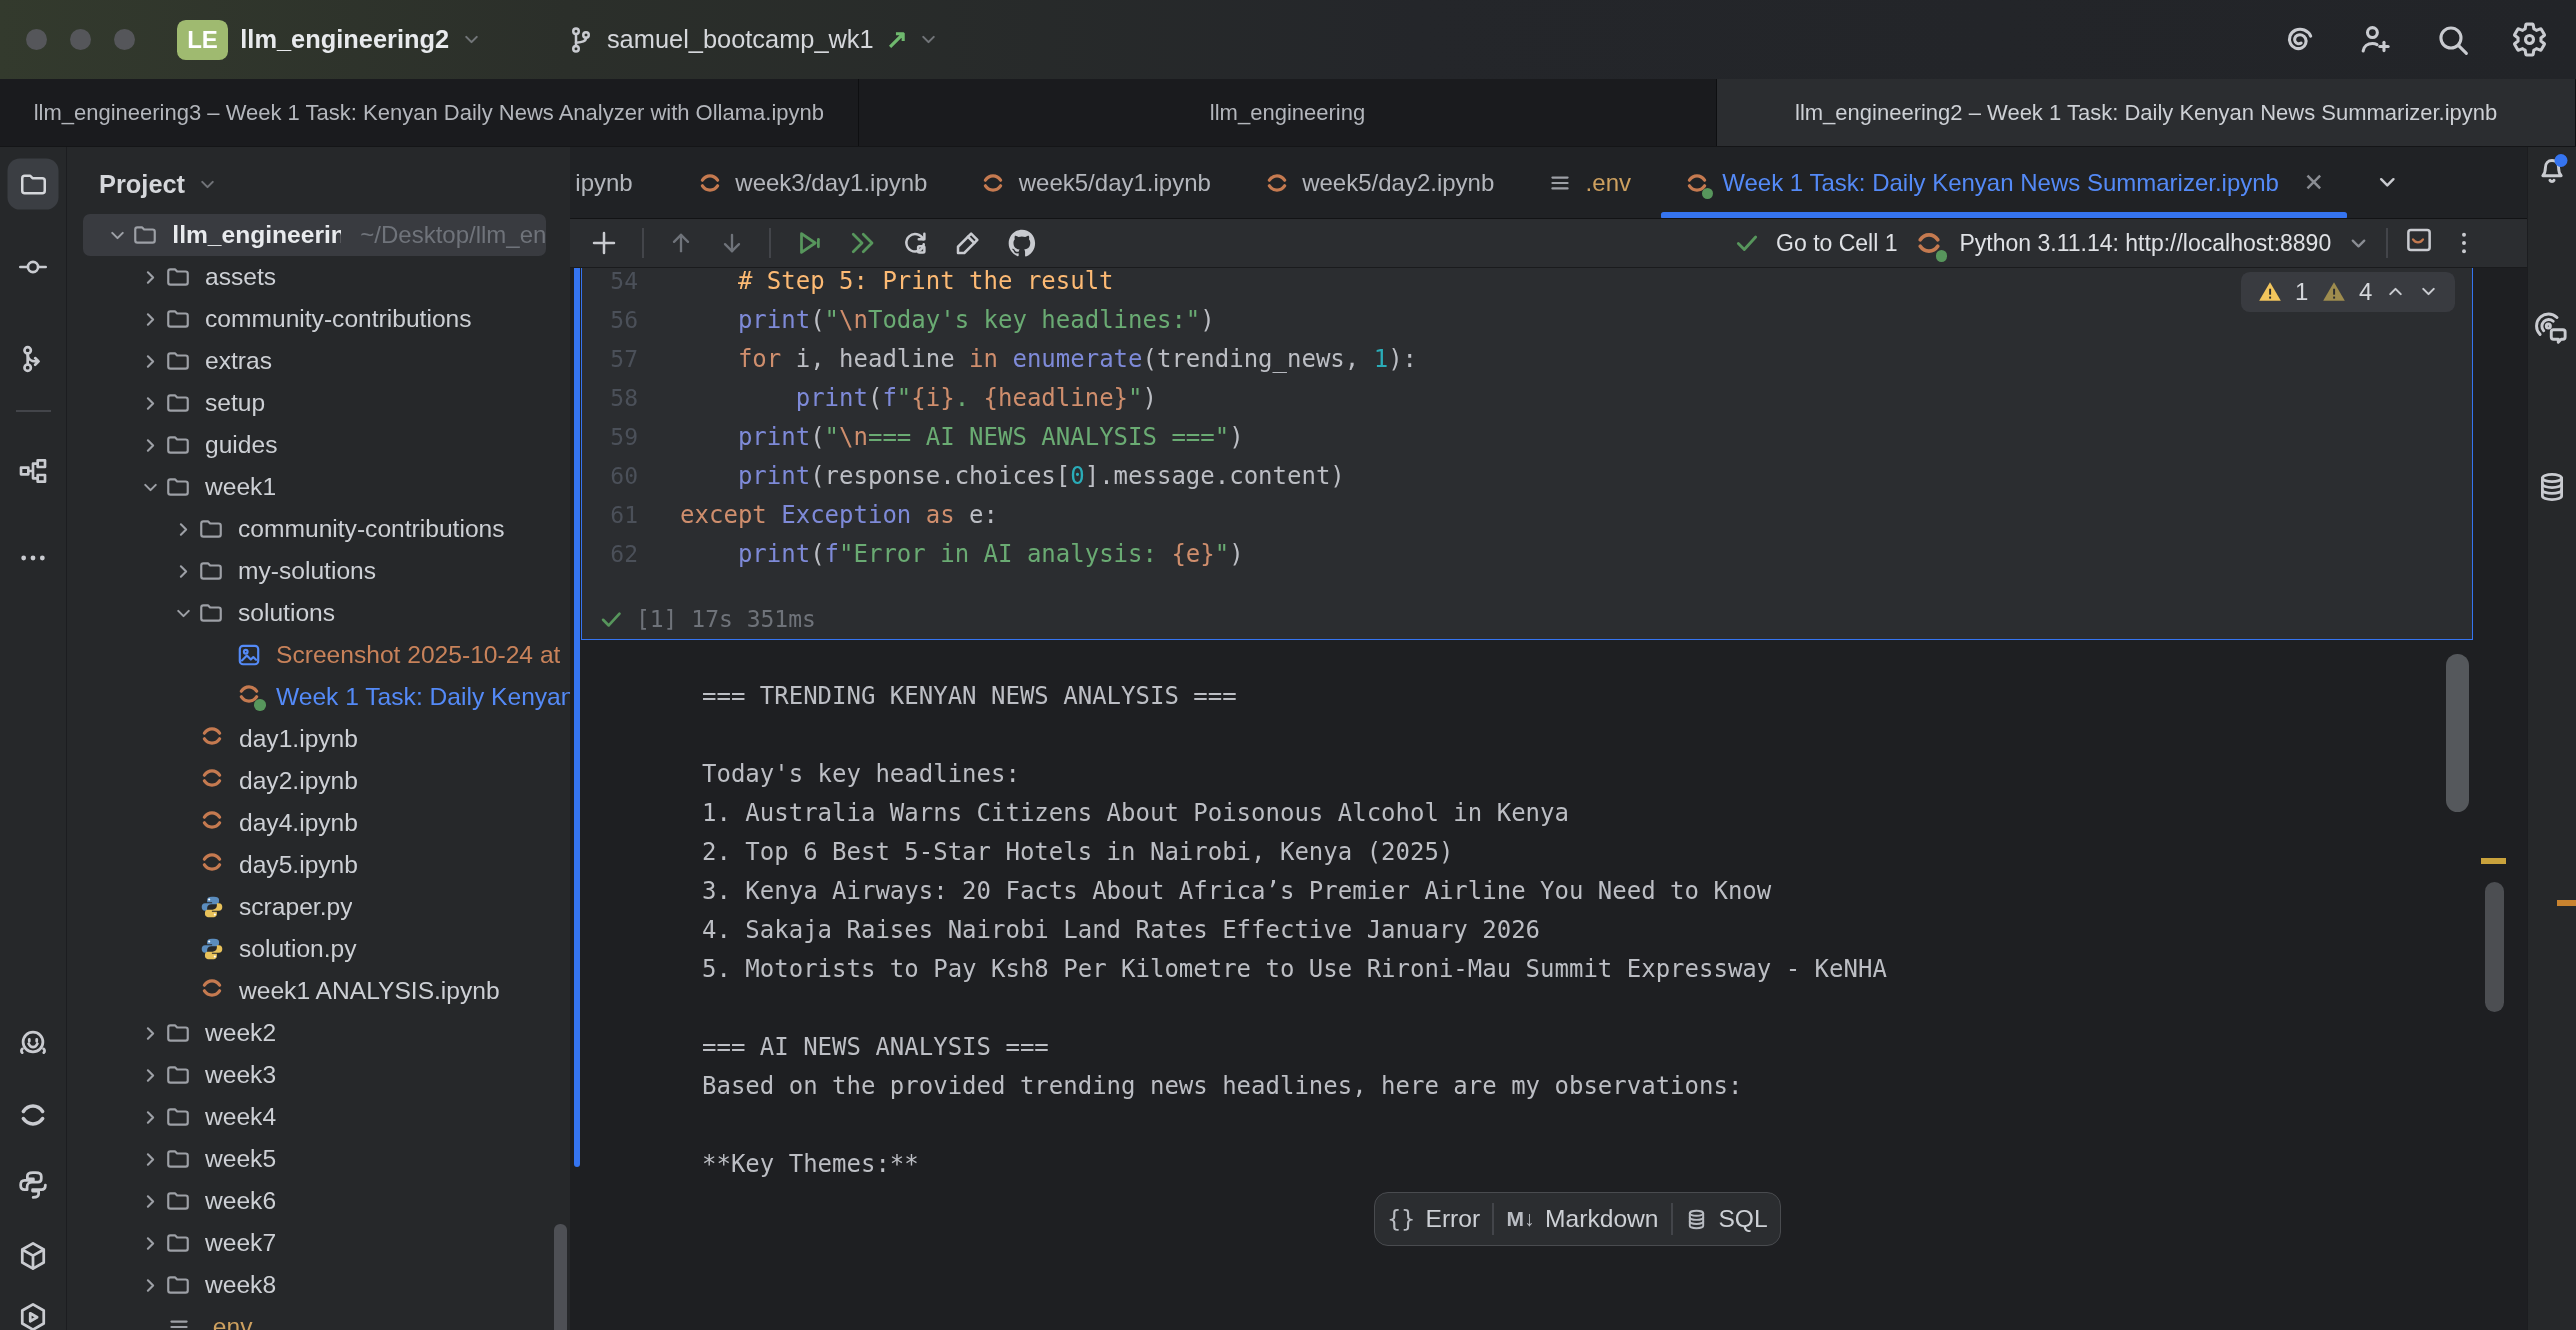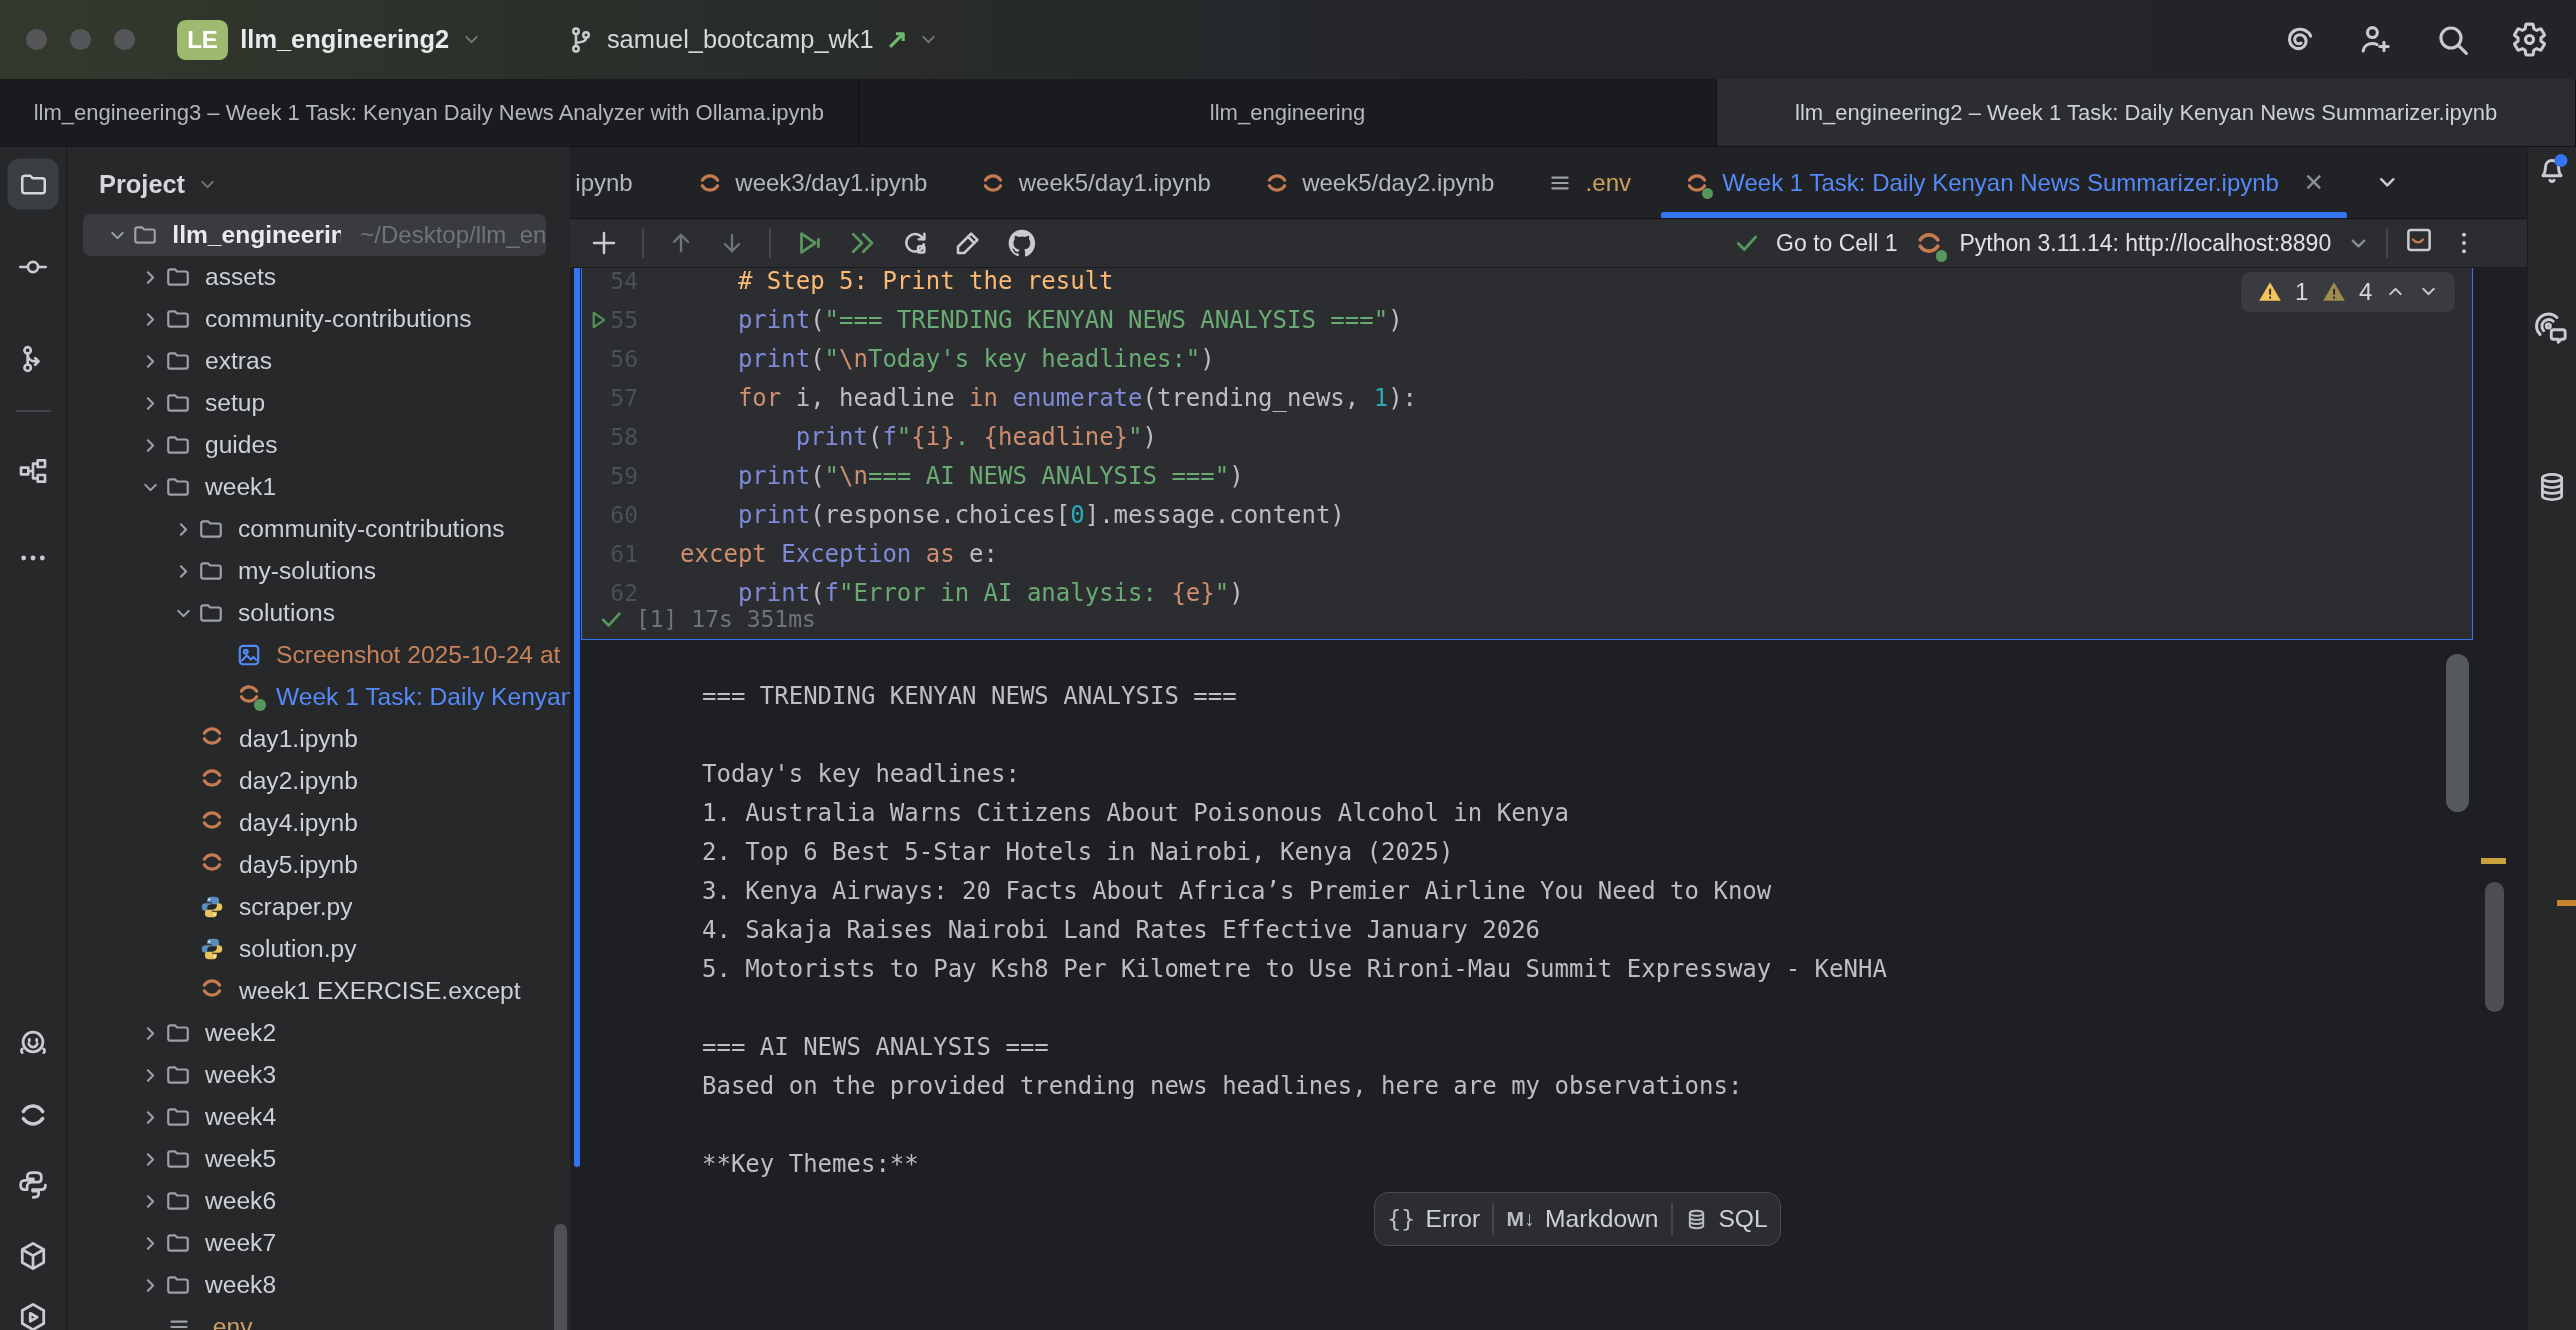--- a/index.html
+++ b/index.html
@@ -489,21 +489,21 @@
               </svg>
             </span>
             <span class="tr-label" style="">solution.py</span>
           </div>
           <div class="tree-row">
             <span style="flex:0 0 101px"></span>
             <span class="tr-sp"></span>
             <span class="tr-ic"><span style="position:relative;display:inline-block;width:26px;height:26px"><svg width="26" height="26" viewBox="0 0 24 24" fill="none" stroke="#C57A50" stroke-width="3" stroke-linecap="round" stroke-linejoin="round">
                   <path d="M5 9.4C6.8 6.8 9.2 5.5 12 5.5s5.2 1.3 7 3.9M5 14.6c1.8 2.6 4.2 3.9 7 3.9s5.2-1.3 7-3.9"></path>
                 </svg></span></span>
-            <span class="tr-label" style="">week1 EXERCISE.except</span>
+            <span class="tr-label" style="">week1 ANALYSIS.ipynb</span>
           </div>
           <div class="tree-row">
             <span style="flex:0 0 68px"></span>
             <span class="tr-chev">
               <svg width="21" height="21" viewBox="0 0 24 24" fill="none" stroke="#9DA0A6" stroke-width="2.4" stroke-linecap="round" stroke-linejoin="round">
                 <polyline points="9,6 15,12 9,18"></polyline>
               </svg>
             </span>
             <span class="tr-ic">
               <svg width="26" height="26" viewBox="0 0 24 24" fill="none" stroke="#9DA0A6" stroke-width="2" stroke-linecap="round" stroke-linejoin="round">
@@ -746,29 +746,20 @@
       </div>
 
       <div class="content">
         <div class="cellbar"></div>
 
         <div class="cellbox">
           <div id="code-lines">
               <div class="crow">
                 <span class="ln">54</span>
                 <span class="src"><span class="tok-pl">    </span><span class="tok-cm"># Step 5: Print the result</span></span>
-              </div>
-              <div class="crow">
-                <span class="runmark">
-                  <svg width="23" height="23" viewBox="0 0 24 24" fill="none" stroke="#57965C" stroke-width="2.2" stroke-linecap="round" stroke-linejoin="round">
-                    <path d="M7 4.5l11 7.5-11 7.5z"></path>
-                  </svg>
-                </span>
-                <span class="ln">55</span>
-                <span class="src"><span class="tok-pl">    </span><span class="tok-fn">print</span><span class="tok-pl">(</span><span class="tok-st">"=== TRENDING KENYAN NEWS ANALYSIS ==="</span><span class="tok-pl">)</span></span>
               </div>
               <div class="crow">
                 <span class="ln">56</span>
                 <span class="src"><span class="tok-pl">    </span><span class="tok-fn">print</span><span class="tok-pl">(</span><span class="tok-st">"</span><span class="tok-esc">\n</span><span class="tok-st">Today's key headlines:"</span><span class="tok-pl">)</span></span>
               </div>
               <div class="crow">
                 <span class="ln">57</span>
                 <span class="src"><span class="tok-pl">    </span><span class="tok-kw">for</span><span class="tok-pl"> i, headline </span><span class="tok-kw">in</span><span class="tok-pl"> </span><span class="tok-fn">enumerate</span><span class="tok-pl">(trending_news, </span><span class="tok-num">1</span><span class="tok-pl">):</span></span>
               </div>
               <div class="crow">

